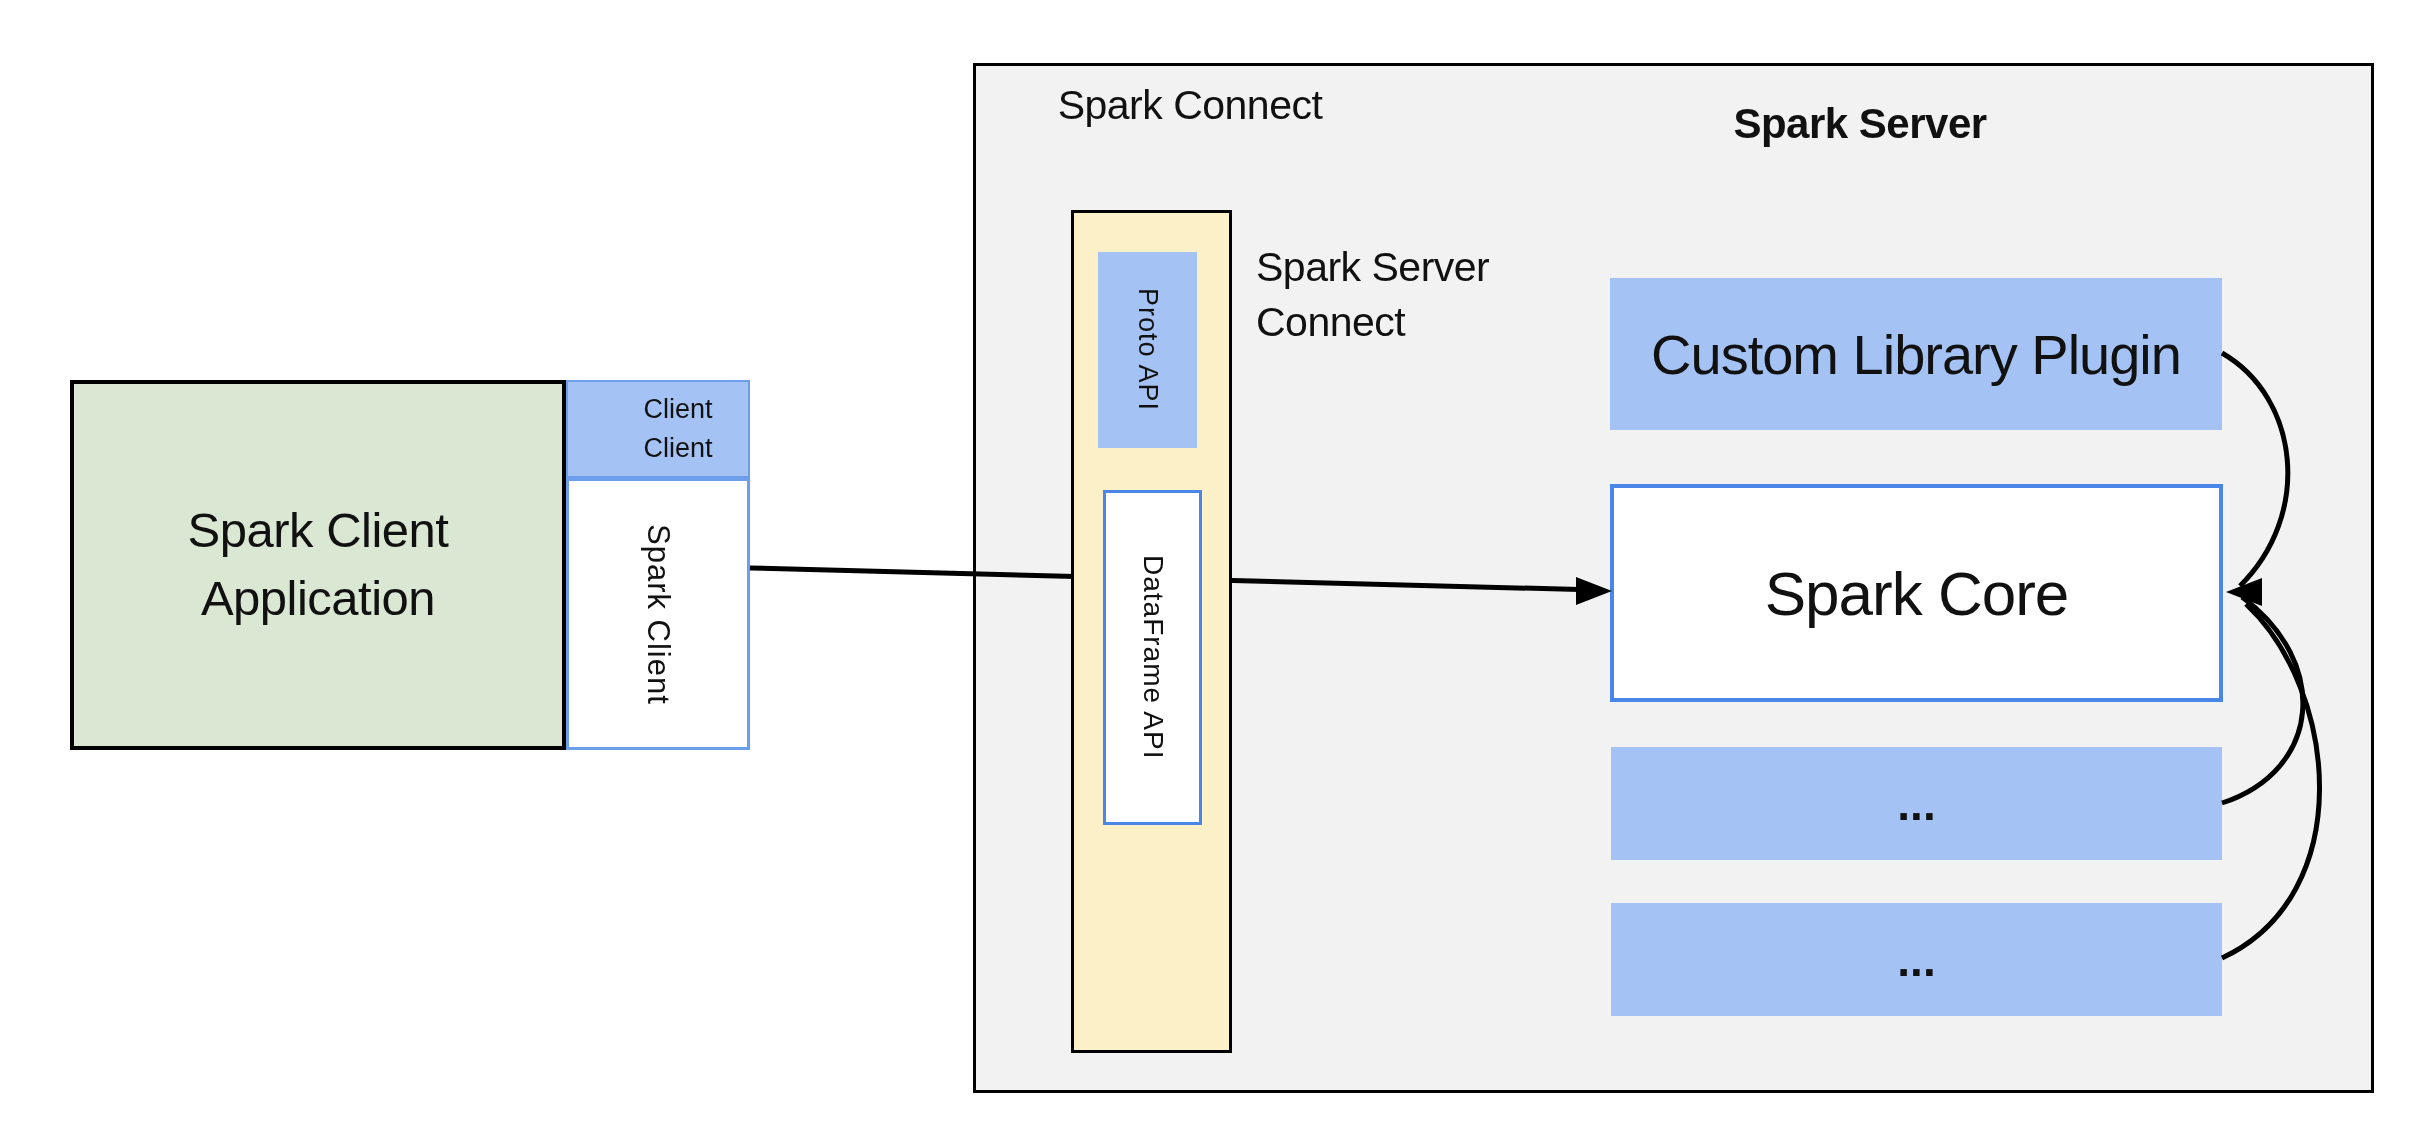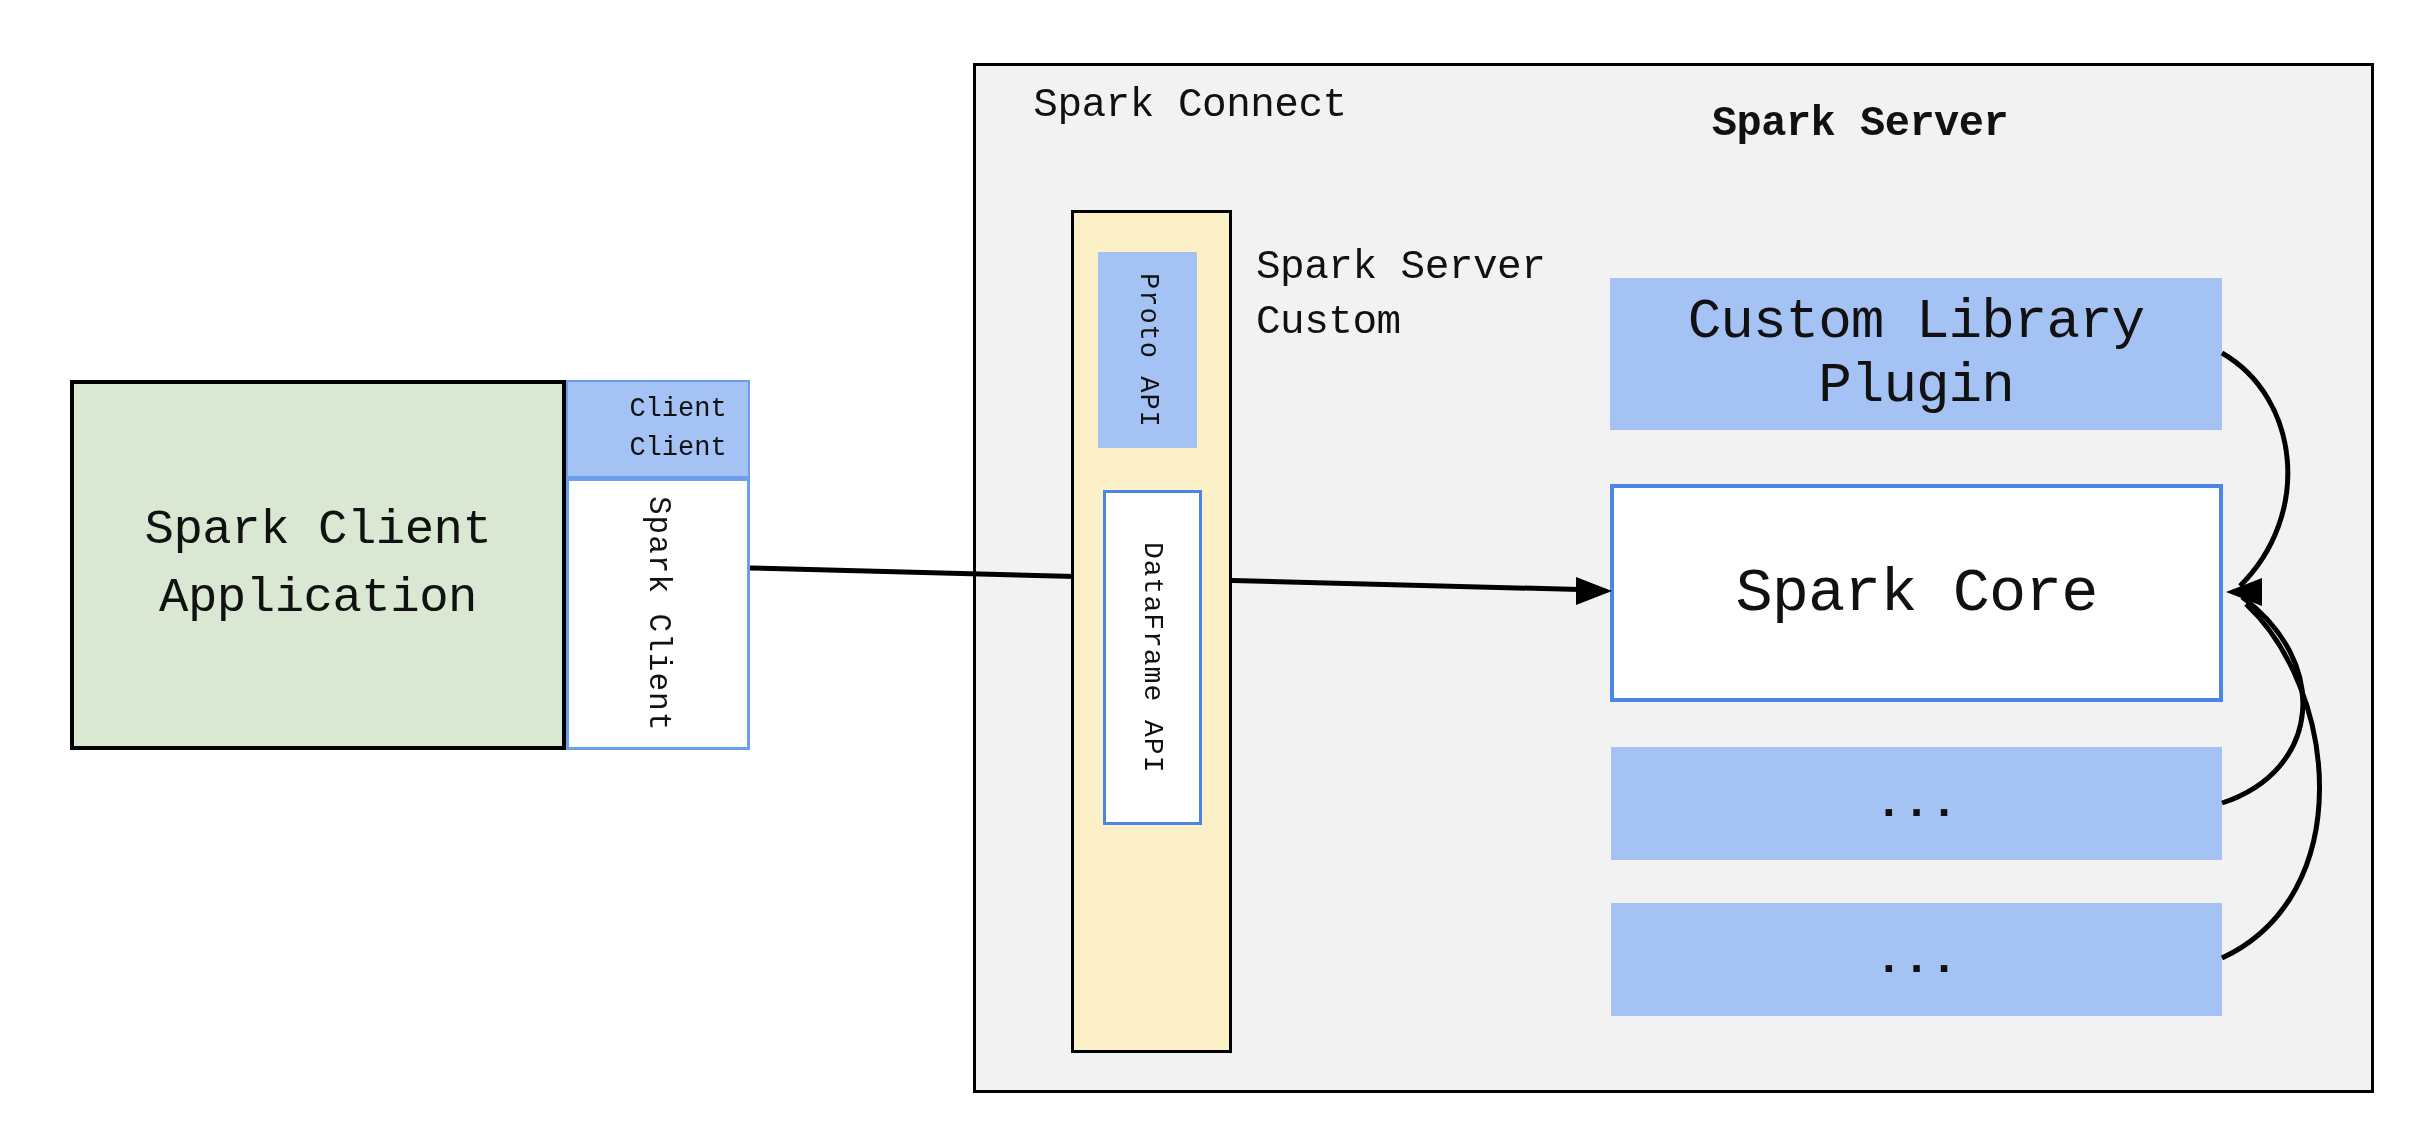--- a/index.html
+++ b/index.html
@@ -5,21 +5,21 @@
   :root{
     --canvas:#ffffff; --container_fill:#f2f2f2; --container_border:#000000;
     --green_fill:#d9e7d3; --blue_fill:#a4c2f4; --blue_border_light:#6d9eeb;
     --blue_border:#4a86e8; --yellow_fill:#fcf0c8; --arrow:#000000; --text:#111111;
   }
   *{margin:0;padding:0;box-sizing:border-box;}
   html,body{background:var(--canvas);}
   .stage{
     position:relative; width:2435px; height:1135px; overflow:hidden;
     background:var(--canvas);
-    font-family:Liberation Mono, monospace; color:var(--text);
+    font-family:Liberation Sans, sans-serif; color:var(--text);
   }
   .abs{position:absolute;}
   .flexc{display:flex;align-items:center;justify-content:center;text-align:center;}
 
   
   .container-box{
     left:973px; top:63px; width:1401px; height:1030px;
     background:var(--container_fill); border:3px solid var(--container_border);
   }
 
@@ -94,21 +94,21 @@
 
 <div class="stage">
 
   <div class="abs container-box"></div>
 
   <div class="abs connect-title">
     <div>Spark Connect</div>
   </div>
   <div class="abs server-lib-label">
     <div>Spark Server</div>
-    <div>Custom</div>
+    <div>Connect</div>
   </div>
   <div class="abs server-title">Spark Server</div>
 
   <div class="abs flexc green-box">
     <div>
       <div>Spark Client</div>
       <div>Application</div>
     </div>
   </div>
   <div class="abs flexc pkg-box">

